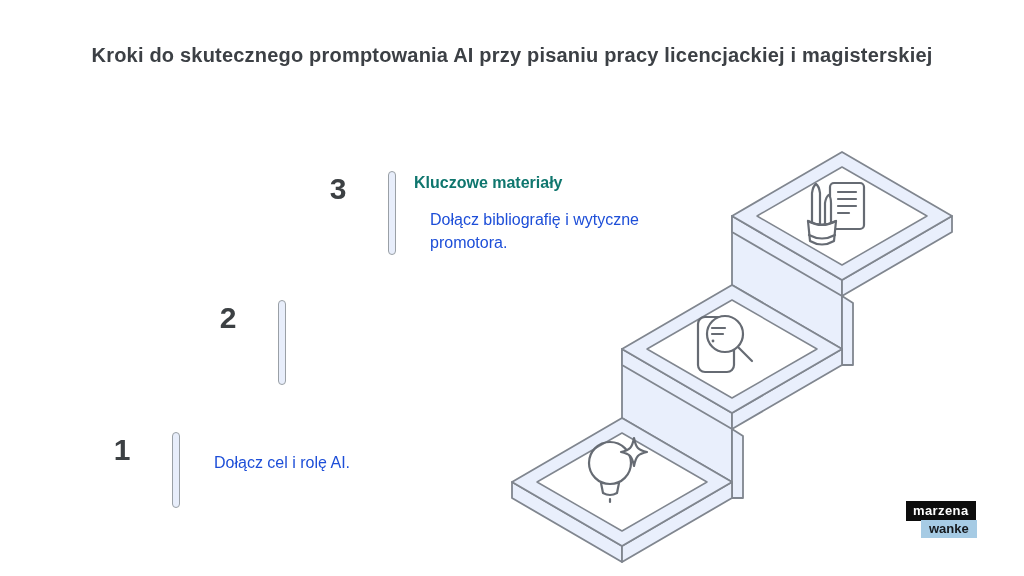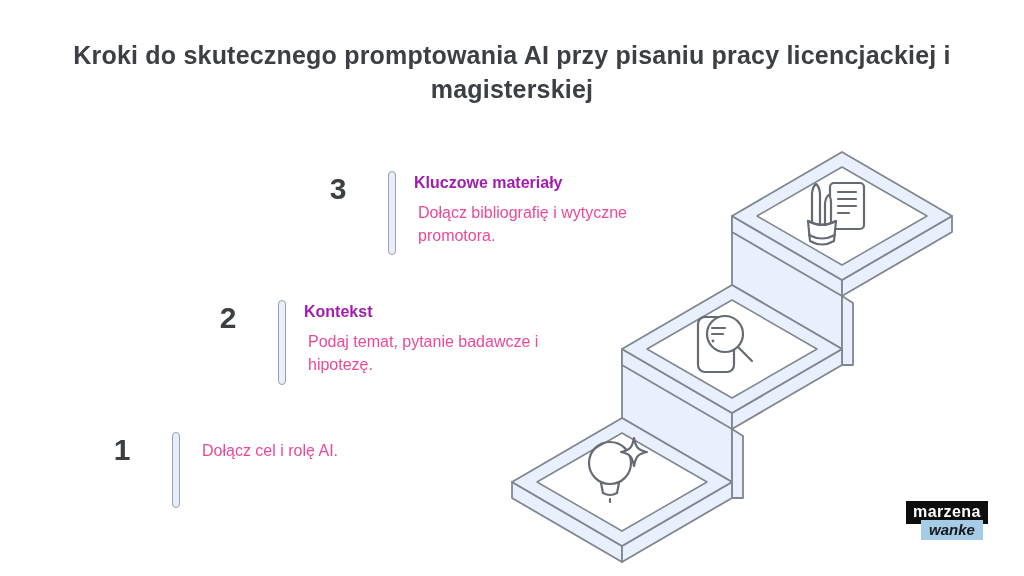--- a/index.html
+++ b/index.html
@@ -2,67 +2,63 @@
 <html><head>
 <meta charset="utf-8">
 <style>
   html,body{margin:0;padding:0;}
   body{
     width:1024px;height:576px;position:relative;overflow:hidden;
     background:#ffffff;font-family:"Liberation Sans",sans-serif;
   }
   .title{
     position:absolute;top:38px;left:0;right:0;margin:0 auto;width:880px;
-    text-align:center;font-size:25px;line-height:34px;font-weight:700;
+    text-align:center;font-size:20px;line-height:34px;font-weight:700;
     color:#3c4045;letter-spacing:.2px;
   }
   .step-row{position:absolute;}
   .step-num{
     position:absolute;left:0;top:1px;width:56px;text-align:center;
     font-size:30px;line-height:34px;font-weight:700;color:#3c4043;
   }
   .step-bar{
     position:absolute;left:78px;top:0;width:8px;
     background:#e8eefb;border:1.5px solid #9aa0a6;border-radius:5px;
     box-sizing:border-box;
   }
   .step-text{position:absolute;left:104px;top:3px;width:250px;}
-  .step-heading{margin:0 0 9px 0;font-size:16px;font-weight:700;color:#a21caf;}
-  .step-desc{margin:4px;font-size:16px;line-height:23px;color:#ec4899;}
+  .step-heading{margin:0 0 9px 0;font-size:16px;font-weight:700;color:#0f766e;}
+  .step-desc{margin:16px;font-size:16px;line-height:23px;color:#1d4ed8;}
   .stairs-svg{position:absolute;left:0;top:0;pointer-events:none;}
   .wm-top{
     position:absolute;left:906px;top:501px;background:#0d0d0d;color:#ffffff;
-    font-size:16px;font-weight:700;letter-spacing:.4px;padding:2px 7px 3px;
+    font-size:13px;font-weight:700;letter-spacing:.4px;padding:2px 7px 3px;
   }
   .wm-bottom{
     position:absolute;left:921px;top:520px;background:#a6cbe4;color:#15181c;
-    font-size:15px;font-style:italic;font-weight:600;padding:1px 8px 2px;
+    font-size:13px;font-weight:600;padding:1px 8px 2px;
   }
 </style>
 </head>
 <body>
 
 <h1 class="title">Kroki do skutecznego promptowania AI przy pisaniu pracy licencjackiej i magisterskiej</h1>
 
 <div class="step-row" style="left:310px;top:171px;width:360px;height:84px;">
   <div class="step-num">3</div>
   <div class="step-bar" style="height:84px;"></div>
   <div class="step-text">
     <h3 class="step-heading">Kluczowe materiały</h3>
     <p class="step-desc">Dołącz bibliografię i wytyczne promotora.</p>
   </div>
 </div>
 
 <div class="step-row" style="left:200px;top:300px;width:360px;height:85px;">
   <div class="step-num">2</div>
   <div class="step-bar" style="height:85px;"></div>
-  <div class="step-text">
-    <h3 class="step-heading">Kontekst</h3>
-    <p class="step-desc">Podaj temat, pytanie badawcze i hipotezę.</p>
-  </div>
 </div>
 
 <div class="step-row" style="left:94px;top:432px;width:360px;height:76px;">
   <div class="step-num">1</div>
   <div class="step-bar" style="height:76px;"></div>
   <div class="step-text">
     <p class="step-desc">Dołącz cel i rolę AI.</p>
   </div>
 </div>
 

